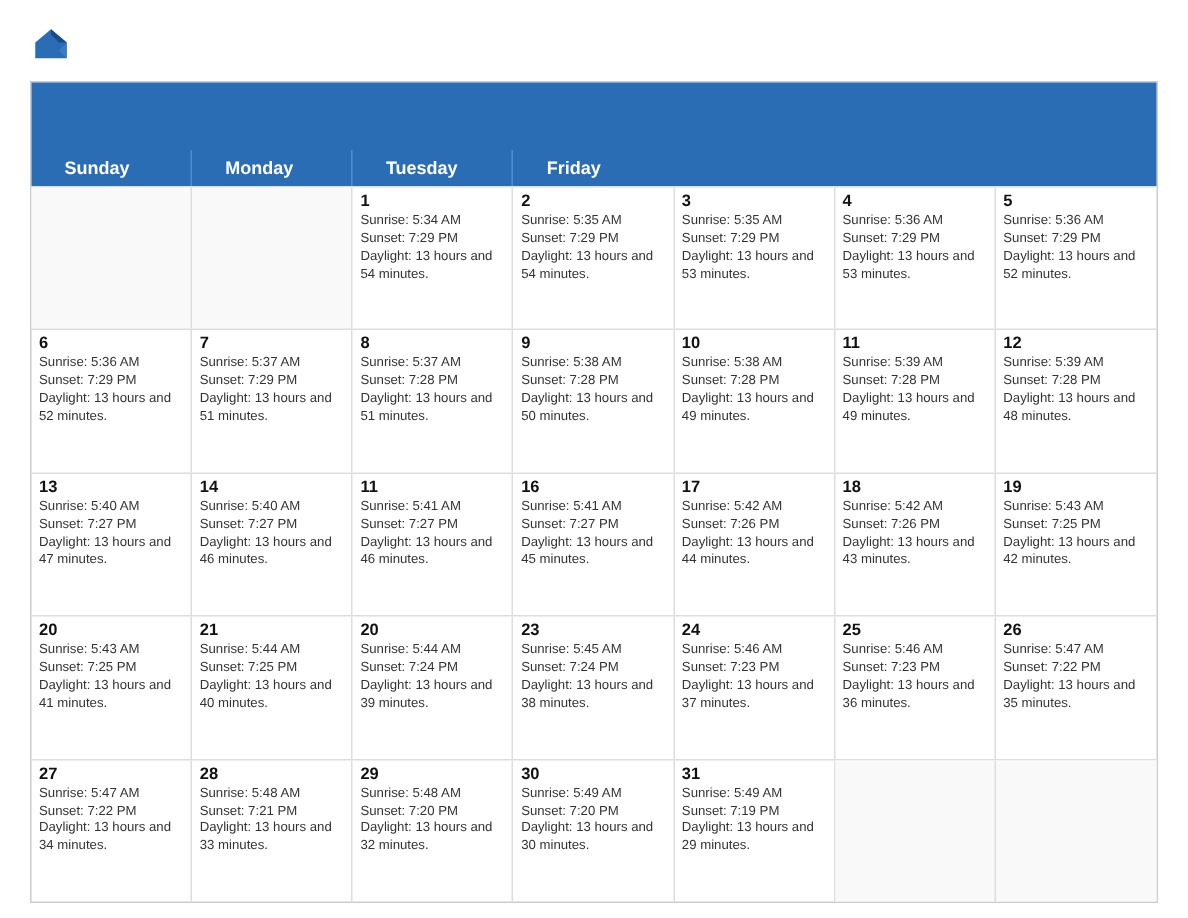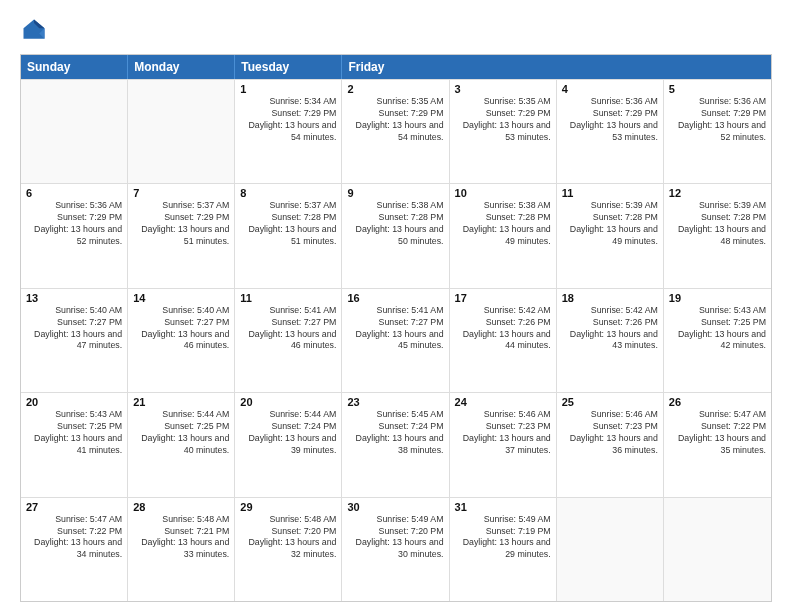--- a/index.html
+++ b/index.html
@@ -68,22 +68,23 @@
     }
     .cal-header {
       display: grid;
       grid-template-columns: repeat(7, 1fr);
       background: #2a6db5;
     }
     .cal-header-cell {
       color: #fff;
       font-size: 12px;
       font-weight: bold;
-      padding: 5px 6px;
+      padding: 5px 22px;
       border-right: 1px solid #4a8fd5;
+      margin-top: 45px;
     }
     .cal-header-cell:last-child { border-right: none; }
     .cal-body {
       flex: 1;
       display: flex;
       flex-direction: column;
     }
     .cal-row {
       display: grid;
       grid-template-columns: repeat(7, 1fr);
@@ -103,21 +104,20 @@
     .day-num {
       font-size: 11px;
       font-weight: bold;
       color: #111;
       margin-bottom: 1px;
     }
     .cell-info {
       font-size: 8.8px;
       line-height: 1.35;
       color: #333;
-      text-align: right;
     }
   </style>
 </head>
 <body>
 
 <div class="page">
   <div class="header">
     <div class="logo">
       <svg class="logo-icon" viewBox="0 0 32 32">
         <polygon points="16,4 28,14 28,26 4,26 4,14" fill="#2a6db5"></polygon>

